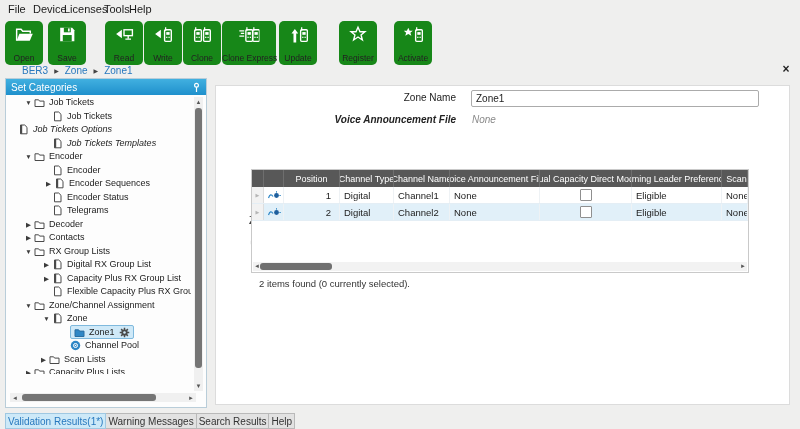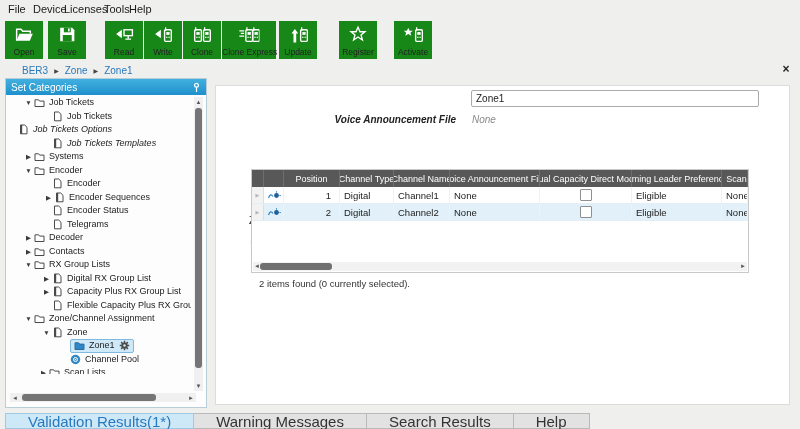--- a/index.html
+++ b/index.html
@@ -4,21 +4,21 @@
 <style>
   html,body{margin:0;padding:0;}
   body{width:800px;height:429px;position:relative;background:#efefee;
        font-family:"Liberation Sans",sans-serif;overflow:hidden;
        -webkit-font-smoothing:antialiased;}
   .abs{position:absolute;}
   
   #menubar{left:0;top:0;width:800px;height:19px;}
   .menu-item{position:absolute;top:3px;font-size:11px;color:#1b1b1b;cursor:default;}
   
-  .tbtn{position:absolute;top:21px;height:38px;background:#178718;border-radius:0;
+  .tbtn{position:absolute;top:21px;height:44px;background:#178718;border-radius:5px;
         color:#fff;text-align:center;cursor:default;}
   .tbtn svg{position:absolute;top:3px;left:50%;transform:translateX(-50%);}
   .tbtn .tlabel{position:absolute;bottom:2px;left:0;right:0;font-size:8.5px;white-space:nowrap;}
   
   #breadcrumb{left:22px;top:63px;height:14px;font-size:10px;color:#2878be;display:flex;align-items:center;gap:6px;}
   .bc-item{color:#2878be;}
   .bc-sep{font-size:6px;color:#444;}
   #close-x{left:779px;top:62px;width:14px;height:14px;font-size:12px;color:#222;font-weight:bold;
            text-align:center;line-height:14px;}
   
@@ -75,21 +75,21 @@
   .c7{width:90px;padding-left:4px;}
   .c8{flex:1;padding-left:4px;}
   .gh .c2,.gh .c3,.gh .c4,.gh .c5,.gh .c7{justify-content:center;padding:0;}
   .cb{width:10px;height:10px;border:1px solid #8f8f8f;background:#fff;border-radius:1px;}
   #grid-hscroll{position:absolute;left:1px;right:1px;bottom:1px;height:9px;background:#f2f2f2;}
   #grid-hscroll .thumb{position:absolute;left:7px;top:1px;width:72px;height:7px;border-radius:3px;background:#707070;}
   #grid-hscroll .sb-arrow{position:absolute;top:0;font-size:6px;color:#555;line-height:9px;}
   #status-line{left:43px;top:192px;font-size:9.5px;color:#333;}
   
   #tabs{left:5px;top:413px;height:16px;display:flex;}
-  .tab{height:16px;display:flex;align-items:center;padding:0 22px;font-size:15px;color:#333;
+  .tab{height:16px;display:flex;align-items:center;padding:0 2px;font-size:10px;color:#333;
        background:#e2e2e2;border:1px solid #b9b9b9;border-left:none;box-sizing:border-box;white-space:nowrap;}
   .tab:first-child{border-left:1px solid #b9b9b9;}
   .tab.active{background:#cde9f8;color:#2878be;border-color:#9fc8e2;}
   .itl{}
 </style>
 </head>
 <body>
 
 <div id="menubar" class="abs">
     <span class="menu-item" style="left: 8px;">File</span>
@@ -226,29 +226,20 @@
         <span class="exp"></span>
         <span class="ticon">
           <svg width="11" height="11" viewBox="0 0 11 11">
             <path d="M2.5 1 h4.2 L9 3.3 v6.5 H2.5 z" fill="#fff" stroke="#4a4a4a" stroke-width="1"></path>
             <rect x="2.5" y="1" width="1.7" height="8.8" fill="#4a4a4a"></rect>
           </svg>
         </span>
         <span class="tlabel it">Job Tickets Templates</span>
       </div>
       <div class="trow" style="padding-left: 16px;">
-        <span class="exp">▶</span>
-        <span class="ticon">
-          <svg width="11" height="11" viewBox="0 0 11 11">
-            <path d="M1 9.5 V2.8 h3.6 l1 1.3 H10 v5.4 z" fill="#fff" stroke="#4a4a4a" stroke-width="1"></path>
-          </svg>
-        </span>
-        <span class="tlabel">Systems</span>
-      </div>
-      <div class="trow" style="padding-left: 16px;">
         <span class="exp">▼</span>
         <span class="ticon">
           <svg width="11" height="11" viewBox="0 0 11 11">
             <path d="M1 9.5 V2.8 h3.6 l1 1.3 H10 v5.4 z" fill="#fff" stroke="#4a4a4a" stroke-width="1"></path>
           </svg>
         </span>
         <span class="tlabel">Encoder</span>
       </div>
       <div class="trow" style="padding-left: 34px;">
         <span class="exp"></span>
@@ -421,20 +412,21 @@
     <span class="sb-arrow" style="bottom:0;">▼</span>
   </div>
   <div class="hscroll" style="width:186px;">
     <span class="sb-arrow">◄</span>
     <div class="thumb" style="left:12px;width:134px;"></div>
     <span class="sb-arrow" style="position:absolute;right:0;">►</span>
   </div>
 </div>
 
 <div id="main" class="abs">
+  <div class="form-label" style="left:0;top:6px;">Zone Name</div>
   <input id="zn-input" value="Zone1" style="">
   <div class="form-label bold-it" style="left:0;top:28px;">Voice Announcement File</div>
   <div class="abs muted" style="left:256px;top:28px;">None</div>
 
   <div id="section-label" class="abs">Zone Items</div>
   <div id="actions" class="abs">
       <span class="act">
         <svg width="16" height="16" viewBox="0 0 16 16">
           <path d="M2.5 13.5 v-2.6 L10.8 2.6 13.4 5.2 5.1 13.5 z" fill="none" stroke="#a8a8a8" stroke-width="1.3"></path>
         </svg>

